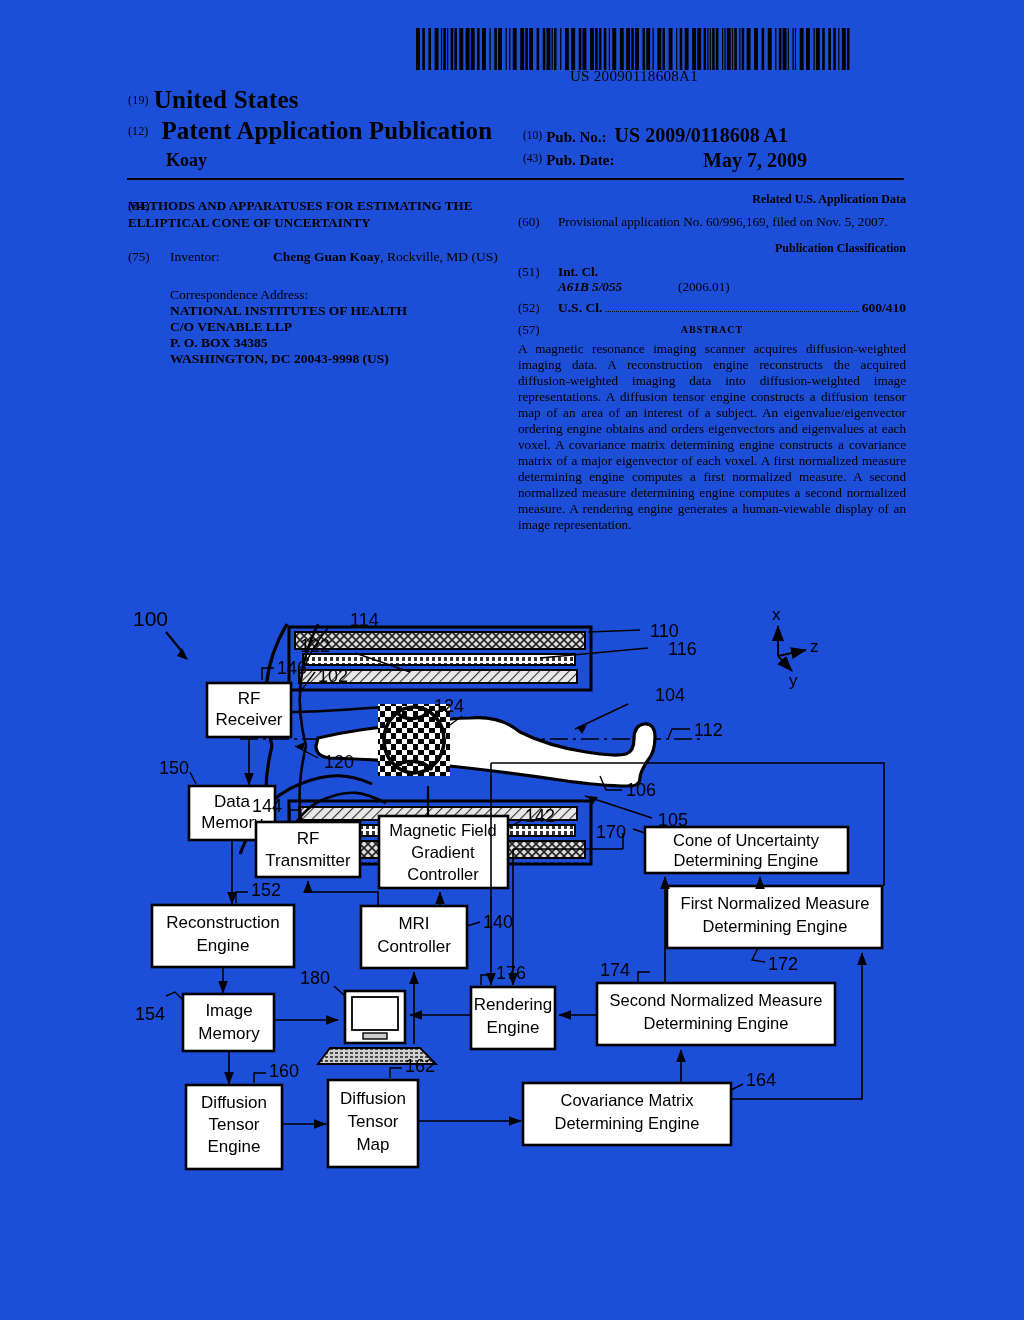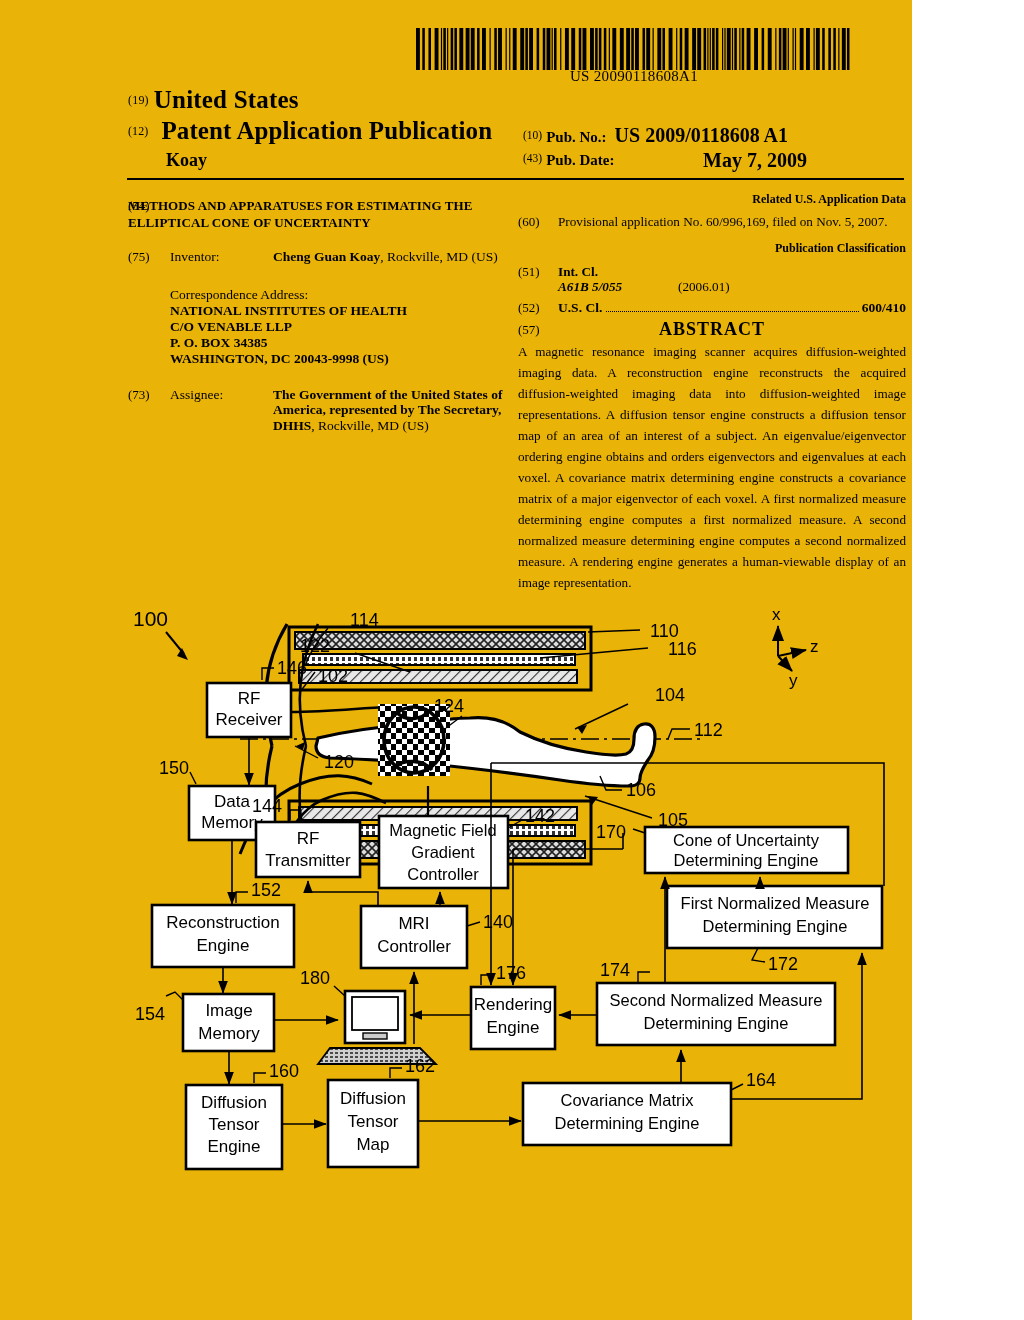--- a/index.html
+++ b/index.html
@@ -11,23 +11,23 @@
     width: 1024px;
     height: 1320px;
     position: relative;
     font-family: "Liberation Serif", serif;
     color: #000;
     overflow: hidden;
   }
   .page {
     position: absolute;
     left: 0; top: 0;
-    width: 912px;
+    width: 1024px;
     height: 1320px;
-    background: #eab308;
+    background: #1d4ed8;
   }
 
   
   #barcode-area {
     position: absolute;
     left: 414px;
     top: 28px;
     width: 440px;
     height: 42px;
   }
@@ -200,28 +200,28 @@
   #abstract-head {
     position: relative;
     margin-top: 6px;
     margin-bottom: 4px;
   }
   #abstract-head .num { position: absolute; left: 0; top: 0; width: 36px; font-size: 13px; }
   #abstract-head .t {
     margin-left: 40px;
     text-align: center;
     font-weight: bold;
-    font-size: 18px;
+    font-size: 10px;
     letter-spacing: 1px;
     padding-right: 40px;
   }
   #abstract-body {
     text-align: justify;
     font-size: 13.2px;
-    line-height: 21px;
+    line-height: 16px;
     margin-top: 0;
   }
 
   
   #figure {
     position: absolute;
     left: 0;
     top: 596px;
     width: 1024px;
     height: 600px;
@@ -357,25 +357,20 @@
     </div>
 
     <div id="corr-block">
       <div class="plain">Correspondence Address:</div>
       <div class="bold-line">NATIONAL INSTITUTES OF HEALTH</div>
       <div class="bold-line">C/O VENABLE LLP</div>
       <div class="bold-line">P. O. BOX 34385</div>
       <div class="bold-line">WASHINGTON, DC 20043-9998 (US)</div>
     </div>
 
-    <div class="field" style="margin-top:20px;">
-      <span class="num">(73)</span>
-      <span class="lab">Assignee:</span>
-      <div class="val"><span class="b">The Government of the United States of America, represented by The Secretary, DHHS</span><span>, Rockville, MD (US)</span></div>
-    </div>
 
 
   </div>
 
   <div class="col-right">
 
     <div class="ctr-head">Related U.S. Application Data</div>
 
     <div class="rfield">
       <span class="num">(60)</span>

